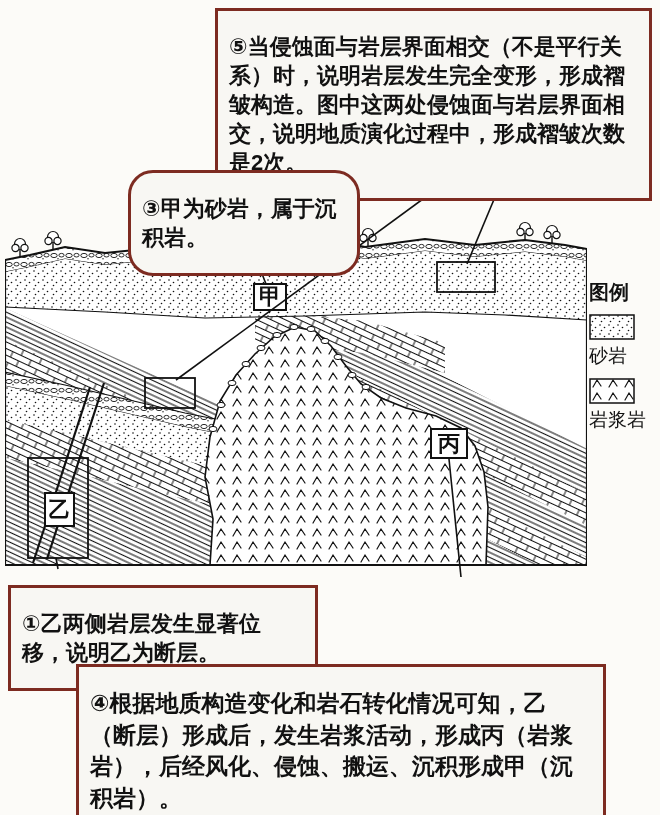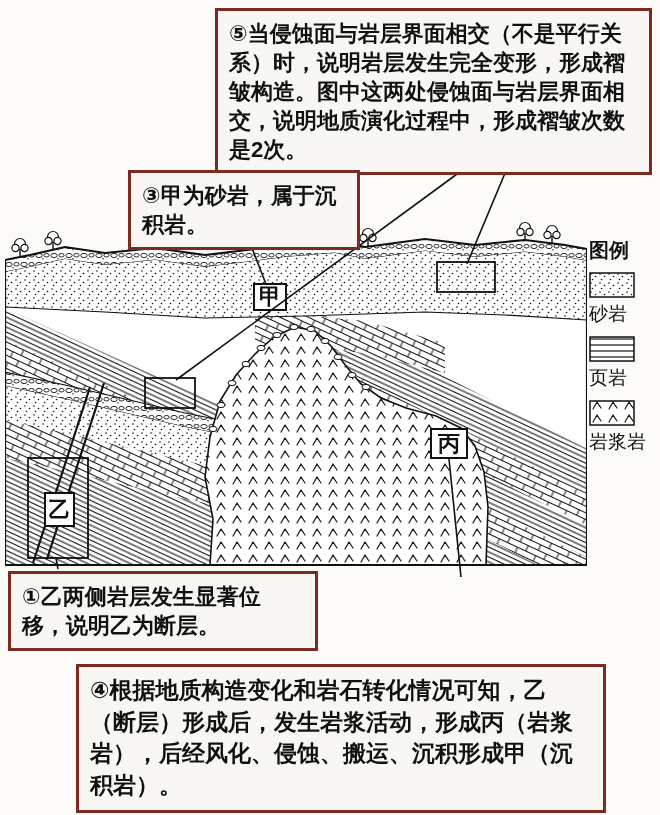--- a/index.html
+++ b/index.html
@@ -5,44 +5,44 @@
   html,body{margin:0;padding:0;background:#fcfbf8;}
   body{font-family:"Liberation Sans","DejaVu Sans",sans-serif;color:#111;}
   #stage{position:relative;width:660px;height:815px;background:#fcfbf8;overflow:hidden;}
   .note{
     position:absolute;
     border:3px solid #7d2b21;
     background:#f8f7f3;
     color:#111;
     font-weight:600;
     line-height:1.32;
-    padding:8px 11px;
+    padding:21px 11px;
     box-sizing:border-box;
     z-index:6;
   }
   #note5{left:215px;top:8px;width:437px;font-size:22px;}
-  #note3{left:128px;top:170px;width:232px;font-size:22px;}
-  #note1{left:8px;top:571px;width:310px;font-size:22px;}
+  #note3{left:128px;top:170px;width:232px;font-size:22px;border-radius:25px;}
+  #note1{left:8px;top:585px;width:310px;font-size:22px;}
   #note2{left:374px;top:576px;width:214px;font-size:22px;}
   #note4{left:76px;top:664px;width:530px;font-size:23px;line-height:1.38;}
   #section-svg{position:absolute;left:5px;top:215px;z-index:1;}
   #connector-svg{position:absolute;left:0;top:0;z-index:5;pointer-events:none;}
   .rock-label{
     position:absolute;
     background:#ffffff;
     border:2px solid #111;
     display:flex;align-items:center;justify-content:center;
     font-size:22px;font-weight:700;color:#111;
     z-index:4;box-sizing:border-box;
   }
   #label-jia{left:253px;top:283px;width:34px;height:28px;}
   #label-bing{left:430px;top:428px;width:38px;height:31px;}
   #label-yi{left:44px;top:492px;width:31px;height:35px;}
   #legend{position:absolute;left:589px;top:237px;width:70px;z-index:3;}
-  #legend .legend-title{font-size:20px;font-weight:700;margin-bottom:8px;color:#111;}
+  #legend .legend-title{font-size:20px;font-weight:700;margin-bottom:8px;color:#111;margin-top:42px;}
   .legend-item{margin-bottom:9px;}
   .legend-swatch{display:block;}
   .legend-label{font-size:19px;font-weight:400;margin-top:3px;color:#111;}
 </style>
 </head>
 <body>
 
 <div id="stage">
 
   <svg id="section-svg" width="582" height="353" viewBox="0 0 582 353">
@@ -186,26 +186,20 @@
   <div id="legend">
     <div class="legend-title">图例</div>
 
     <div class="legend-item">
       <svg class="legend-swatch" width="46" height="26">
         <rect x="1" y="1" width="44" height="24" fill="url(#p-sand)" stroke="#111" stroke-width="1.5"></rect>
       </svg>
       <div class="legend-label">砂岩</div>
     </div>
 
-    <div class="legend-item">
-      <svg class="legend-swatch" width="46" height="26">
-        <rect x="1" y="1" width="44" height="24" fill="url(#p-shale-h)" stroke="#111" stroke-width="1.5"></rect>
-      </svg>
-      <div class="legend-label">页岩</div>
-    </div>
 
 
 
     <div class="legend-item">
       <svg class="legend-swatch" width="46" height="26">
         <rect x="1" y="1" width="44" height="24" fill="url(#p-magma)" stroke="#111" stroke-width="1.5"></rect>
       </svg>
       <div class="legend-label">岩浆岩</div>
     </div>
   </div>

